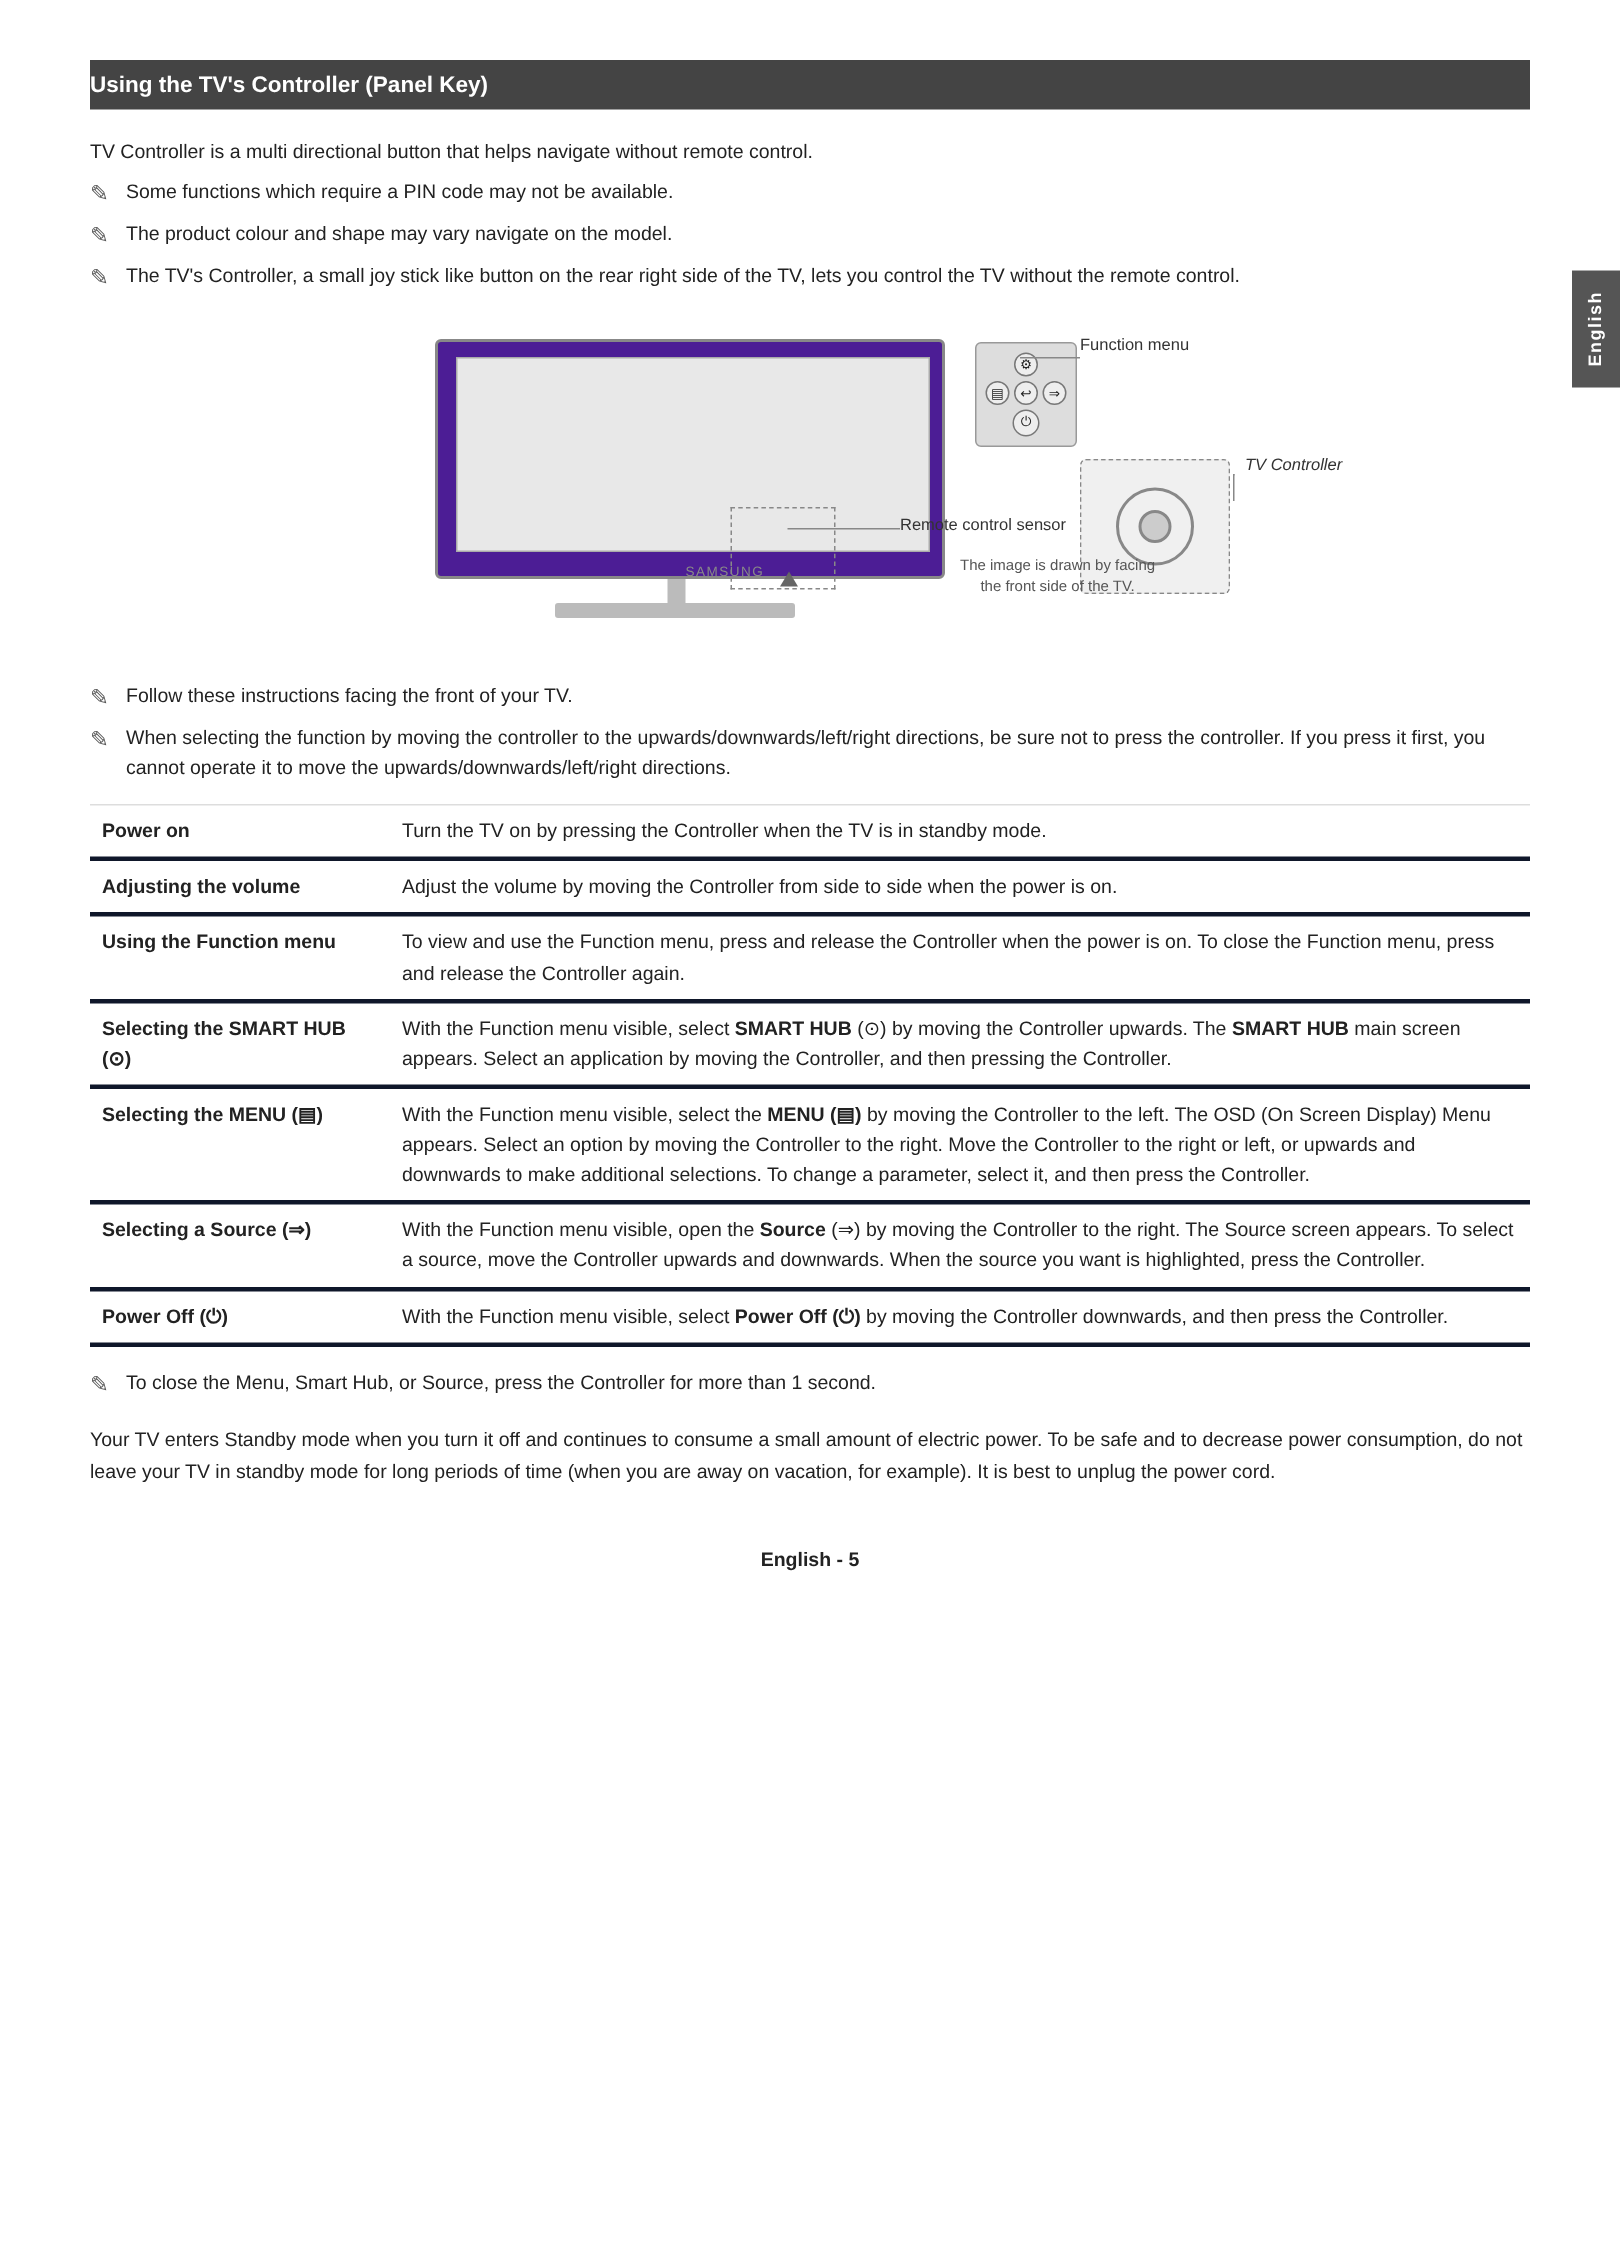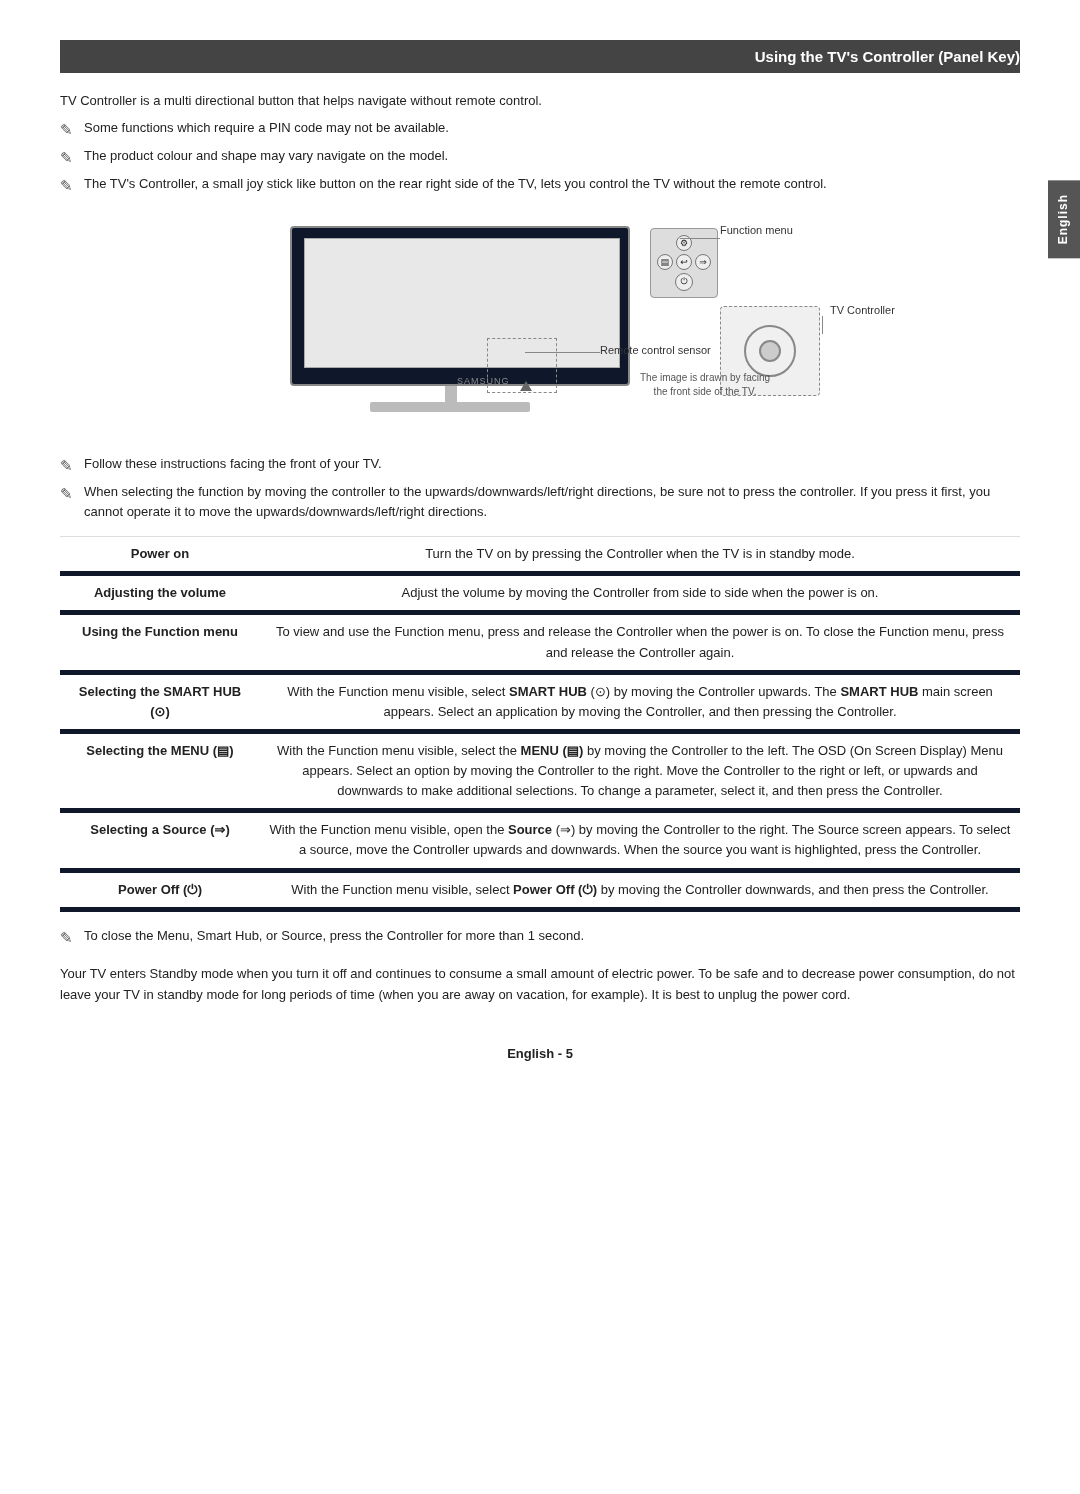--- a/index.html
+++ b/index.html
@@ -29,21 +29,21 @@
       font-weight: bold;
       writing-mode: vertical-rl;
       text-orientation: mixed;
       transform: rotate(180deg);
       padding: 14px 8px;
       letter-spacing: 1px;
     }
     .title-bar {
       background: #444;
       color: #fff;
-      text-align: right;
+      text-align: left;
       font-size: 15px;
       font-weight: bold;
       padding: 8px 0;
       margin-bottom: 18px;
     }
     .intro-text {
       font-size: 13px;
       margin-bottom: 6px;
       line-height: 1.6;
     }
@@ -74,21 +74,21 @@
       height: 200px;
     }
     
     .tv-body {
       position: absolute;
       left: 30px;
       top: 10px;
       width: 340px;
       height: 160px;
       border: 2px solid #888;
-      background: #0f172a;
+      background: #4c1d95;
       border-radius: 4px;
     }
     .tv-screen {
       position: absolute;
       left: 12px;
       top: 10px;
       width: 316px;
       height: 130px;
       border: 1.5px solid #aaa;
       background: #e8e8e8;
@@ -235,22 +235,21 @@
       margin-top: 10px;
       margin-bottom: 14px;
     }
     
     .info-table {
       width: 100%;
       border-collapse: collapse;
       margin-bottom: 14px;
     }
     .info-table tr {
-      border-bottom: 5px solid #0f172a;
-      text-align: center;
+      border-bottom: 3px solid #0f172a;
     }
     .info-table td {
       padding: 7px 8px;
       vertical-align: top;
       font-size: 13px;
       line-height: 1.55;
     }
     .info-table td:first-child {
       font-weight: bold;
       width: 200px;
@@ -330,21 +329,21 @@
       <div class="annot-line" style="left:420px; top:22px; width:40px;"></div>
 
       <div class="annot" style="left:340px; top:128px;">Remote control sensor</div>
       <div class="annot-line" style="left:265px; top:136px; width:75px;"></div>
 
       <div class="controller-box">
         <div class="controller-circle">
           <div class="controller-inner"></div>
         </div>
       </div>
-      <div class="annot" style="left:570px; top:88px;">TV Controller</div>
+      <div class="annot" style="left:570px; top:88px;font-style:italic;">TV Controller</div>
       <div class="annot-line" style="left:562px; top:100px; width:0; border-left:1px solid #888; height:18px;"></div>
 
       <div class="arrow-up"></div>
 
       <div class="front-label">The image is drawn by facing<br>the front side of the TV.</div>
     </div>
   </div>
 
   <div class="follow-notes">
     <div class="note-item">

